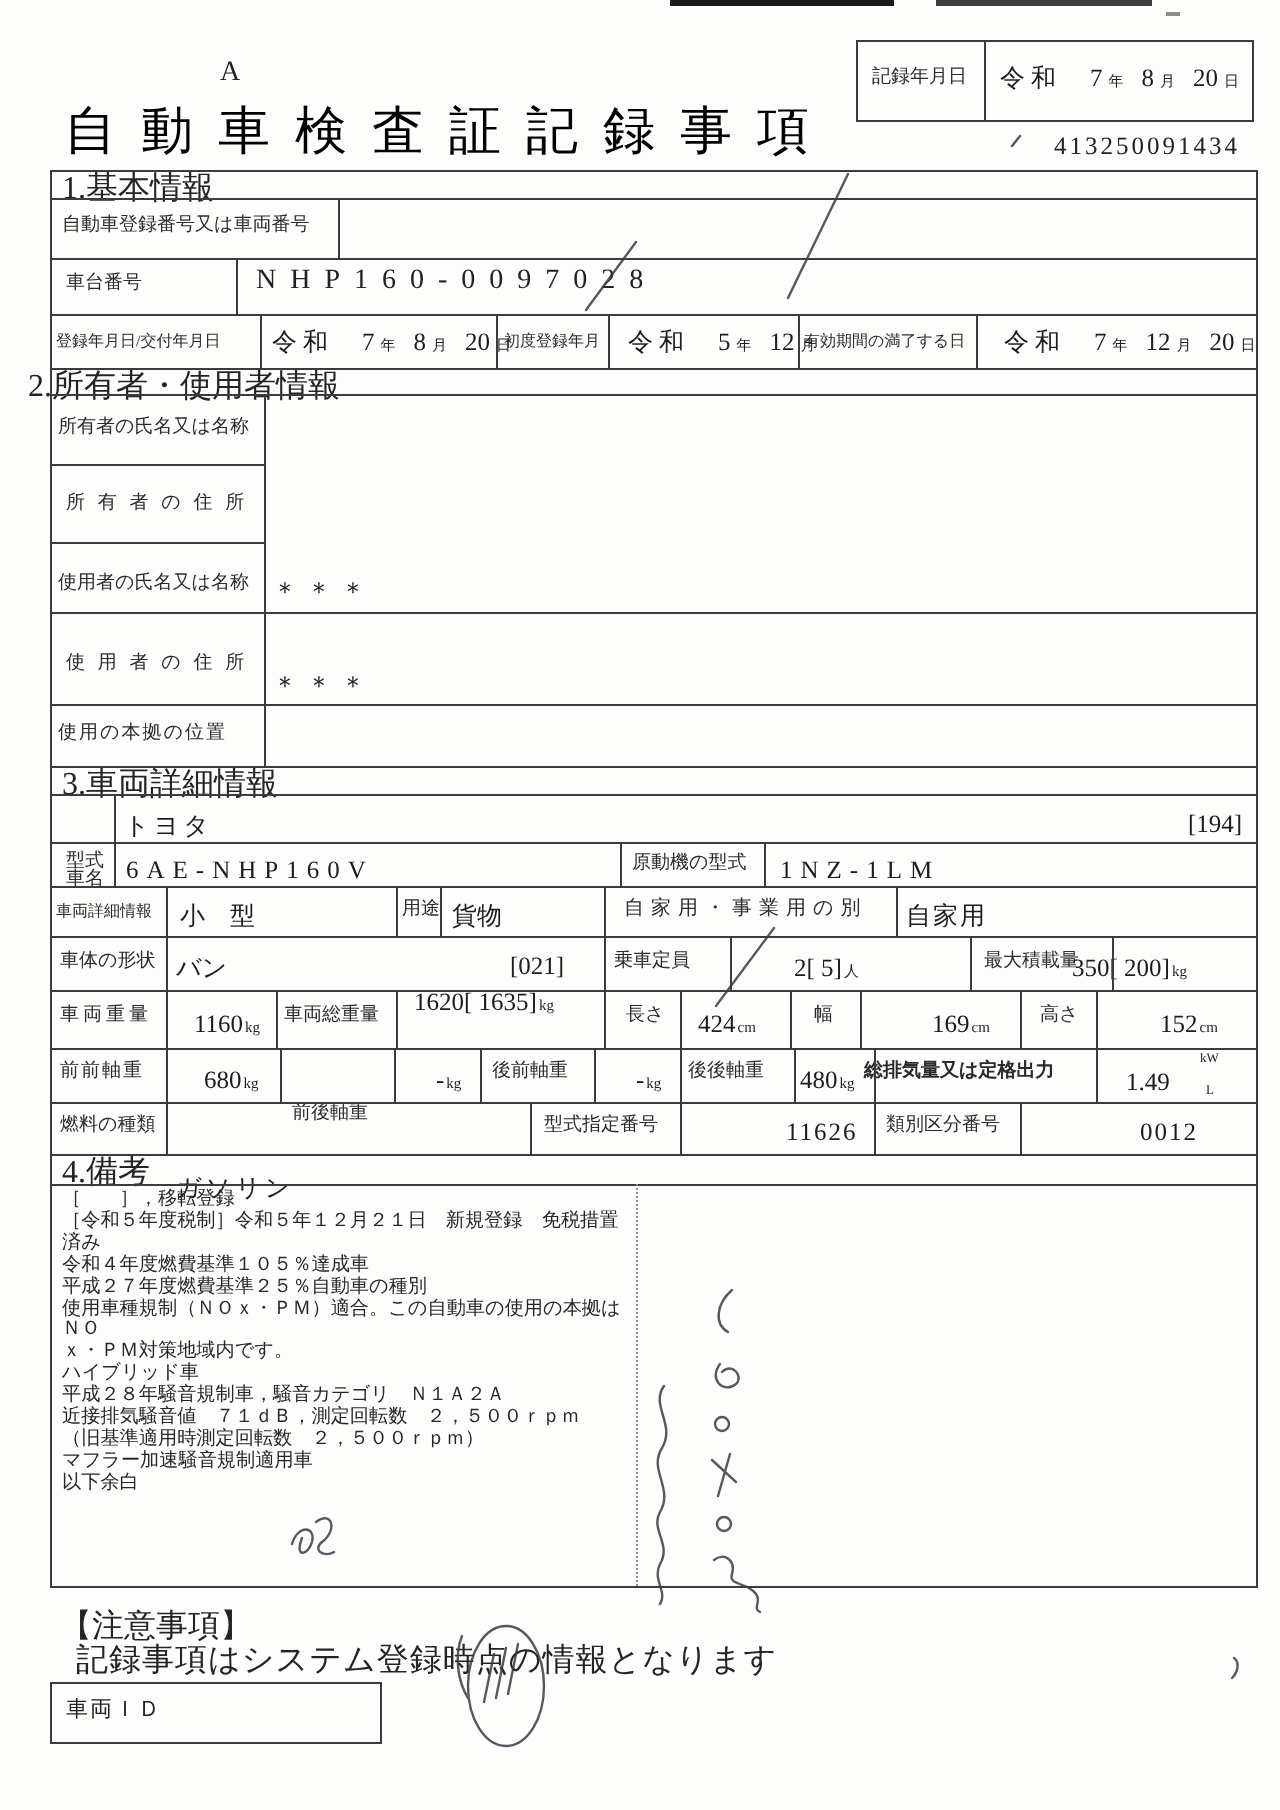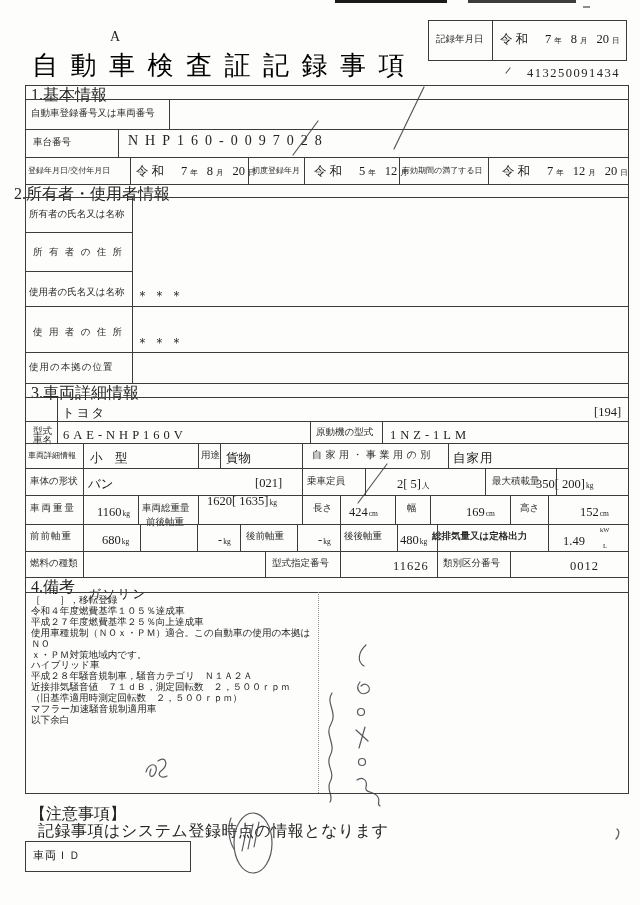--- a/index.html
+++ b/index.html
@@ -99,42 +99,43 @@
   <div class="t val" style="left:207px;top:494px;"><span>1620[ 1635]</span><span class="u">kg</span></div>
   <div class="t lbl" style="left:313px;top:503px;">長さ</div>
   <div class="t val" style="left:349px;top:505px;"><span>424</span><span class="u">cm</span></div>
   <div class="t lbl" style="left:407px;top:503px;">幅</div>
   <div class="t val" style="left:466px;top:505px;"><span>169</span><span class="u">cm</span></div>
   <div class="t lbl" style="left:520px;top:503px;">高さ</div>
   <div class="t val" style="left:580px;top:505px;"><span>152</span><span class="u">cm</span></div>
 
   <div class="t lbl" style="left:30px;top:531px;letter-spacing:1px;">前前軸重</div>
   <div class="t val" style="left:102px;top:533px;"><span>680</span><span class="u">kg</span></div>
-  <div class="t lbl" style="left:146px;top:517px;">前後軸重</div>
+  <div class="t lbl" style="left:146px;top:552px;">前後軸重</div>
   <div class="t val" style="left:218px;top:533px;"><span>-</span><span class="u">kg</span></div>
   <div class="t lbl" style="left:246px;top:531px;">後前軸重</div>
   <div class="t val" style="left:318px;top:533px;"><span>-</span><span class="u">kg</span></div>
   <div class="t lbl" style="left:344px;top:531px;">後後軸重</div>
   <div class="t val" style="left:400px;top:533px;"><span>480</span><span class="u">kg</span></div>
   <div class="t lbl" style="left:432px;top:531px;font-weight:bold;">総排気量又は定格出力</div>
   <div class="t val" style="left:563px;top:534px;">1.49</div>
   <div class="t" style="left:600px;top:526px;font-size:6.5px;">kW</div>
   <div class="t" style="left:603px;top:542px;font-size:6.5px;">L</div>
 
   <div class="t lbl" style="left:30px;top:558px;">燃料の種類</div>
   <div class="t val" style="left:88px;top:559px;letter-spacing:2px;margin-top:28px;">ガソリン</div>
   <div class="t lbl" style="left:272px;top:558px;">型式指定番号</div>
   <div class="t val" style="left:393px;top:559px;letter-spacing:1px;">11626</div>
   <div class="t lbl" style="left:443px;top:558px;">類別区分番号</div>
   <div class="t val" style="left:570px;top:559px;letter-spacing:1px;">0012</div>
 
   <div id="remarks-box" style="position:absolute;left:31px;top:595px;width:286px;">
       <div class="rem">［　　］，移転登録</div>
+      <div class="rem">［令和５年度税制］令和５年１２月２１日　新規登録　免税措置済み</div>
       <div class="rem">令和４年度燃費基準１０５％達成車</div>
-      <div class="rem">平成２７年度燃費基準２５％向上達成車</div>
+      <div class="rem">平成２７年度燃費基準２５％自動車の種別</div>
       <div class="rem">使用車種規制（ＮＯｘ・ＰＭ）適合。この自動車の使用の本拠はＮＯ</div>
       <div class="rem">ｘ・ＰＭ対策地域内です。</div>
       <div class="rem">ハイブリッド車</div>
       <div class="rem">平成２８年騒音規制車，騒音カテゴリ　Ｎ１Ａ２Ａ</div>
       <div class="rem">近接排気騒音値　７１ｄＢ，測定回転数　２，５００ｒｐｍ</div>
       <div class="rem">（旧基準適用時測定回転数　２，５００ｒｐｍ）</div>
       <div class="rem">マフラー加速騒音規制適用車</div>
       <div class="rem">以下余白</div>
     </div>
 

